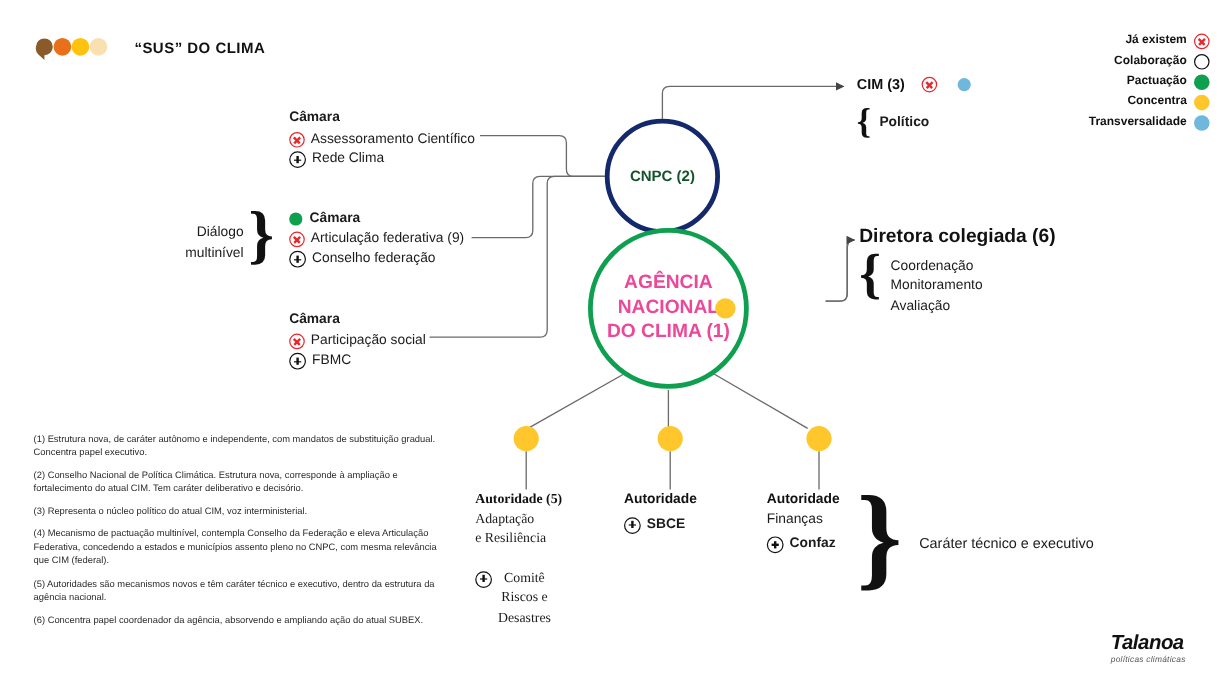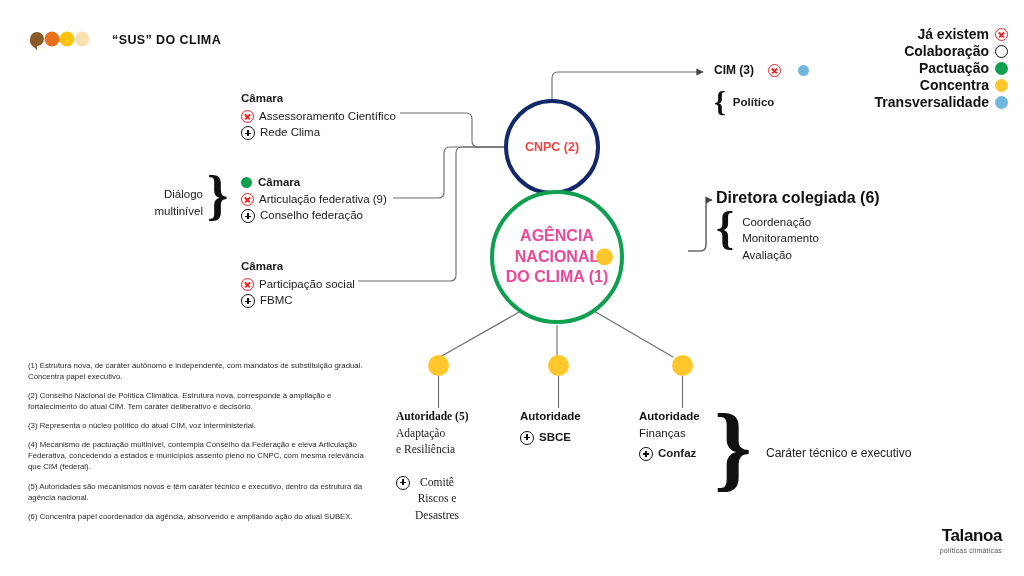--- a/index.html
+++ b/index.html
@@ -19,21 +19,21 @@
     left:112px; top:33px;
     font-size:12.5px; font-weight:bold; letter-spacing:0.4px; color:#111;
   }
 
   
   #legend { right:16px; top:26px; width:180px; }
   .legend-row {
     display:flex; align-items:center; justify-content:flex-end;
     gap:6px; height:16px; margin-bottom:1px;
   }
-  .legend-label { font-size:14px; font-weight:bold; color:#111; line-height:1; }
+  .legend-label { font-size:10px; font-weight:bold; color:#111; line-height:1; }
   .legend-dot { width:13px; height:13px; border-radius:50%; flex:0 0 13px; }
 
   
   .ico-x {
     width:13px; height:13px; border-radius:50%;
     border:1.4px solid #e8262b; position:relative; background:#fff;
     flex:0 0 13px;
   }
   .ico-x::before, .ico-x::after {
     content:""; position:absolute; left:2px; top:5px;
@@ -59,21 +59,21 @@
   
   #wire-layer { left:0; top:0; width:1024px; height:576px; pointer-events:none; }
 
   
   #node-cnpc {
     left:504px; top:99px; width:96px; height:96px;
     border:4.5px solid #14296b; border-radius:50%;
     background:transparent;
     display:flex; align-items:center; justify-content:center;
   }
-  #node-cnpc .node-label { font-size:12.5px; font-weight:bold; color:#ef4444; }
+  #node-cnpc .node-label { font-size:12.5px; font-weight:bold; color:#14532d; }
 
   #node-agencia {
     left:490px; top:190px; width:134px; height:134px;
     border:4.5px solid #0e9f4f; border-radius:50%;
     background:#fff;
     display:flex; align-items:center; justify-content:center; text-align:center;
     z-index:3;
   }
   #node-agencia .node-label {
     font-size:16px; font-weight:bold; color:#ec4899; line-height:1.3;text-align:center;
@@ -138,21 +138,21 @@
   #auth3-blk { left:639px; top:408px; }
 
   #brace-carater { left:714px; top:404px; font-size:96px; }
   #lbl-carater { left:766px; top:446px; font-size:12px; color:#1b1b1b; }
 
   
   #footnotes { left:28px; top:360px; width:340px; }
   .footnote { font-size:7.8px; line-height:1.42; color:#2a2a2a; margin-bottom:8px; }
 
   
-  #talanoa-logo { right:22px; bottom:22px; text-align:right; }
+  #talanoa-logo { right:36px; bottom:22px; text-align:left;font-style:italic; }
   #talanoa-wordmark {
     font-size:17px; font-weight:bold; letter-spacing:-0.4px; color:#111;
   }
   #talanoa-tagline { font-size:7px; letter-spacing:0.2px; color:#555; margin-top:1px; }
 </style>
 </head>
 <body>
 
 <svg class="abs" id="brand-logo" viewBox="0 0 72 22" width="72" height="22">
   <path d="M4 11 A7 7 0 1 1 18 11 A7 7 0 0 1 11 18 L11 22 L6 17.5 A7 7 0 0 1 4 11 Z" fill="#8a5a28"></path>

